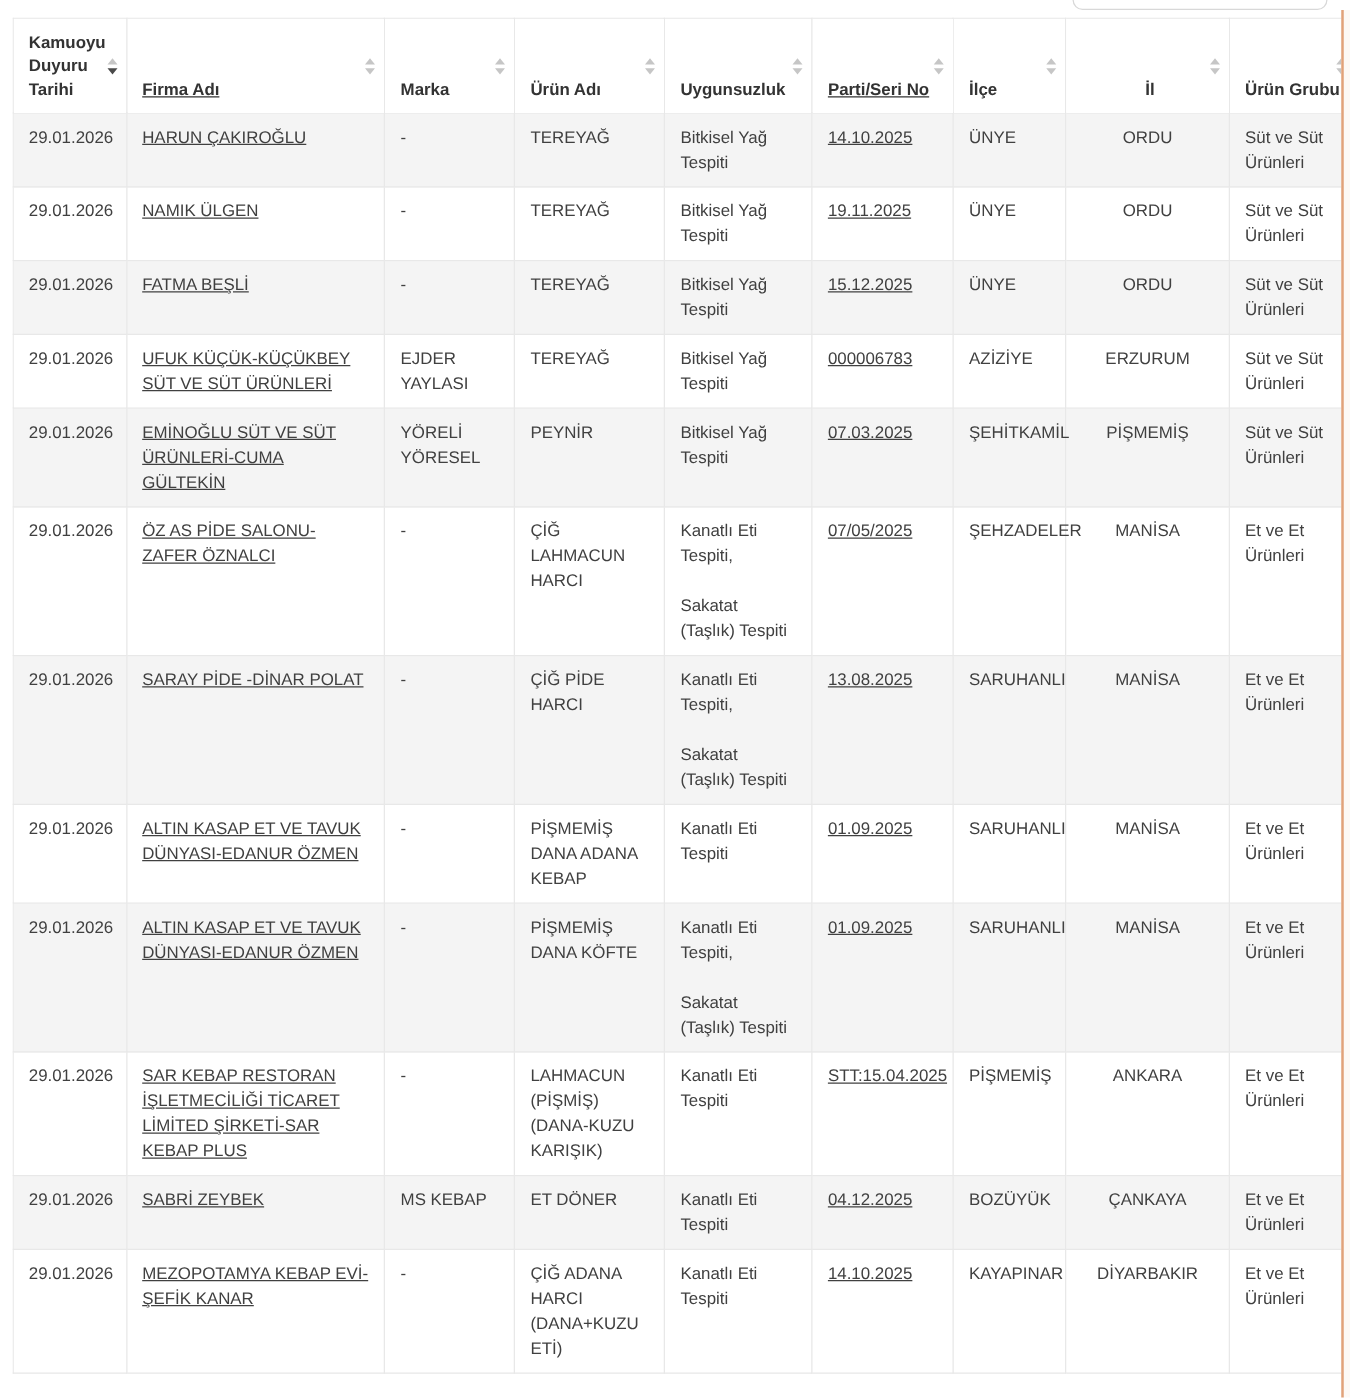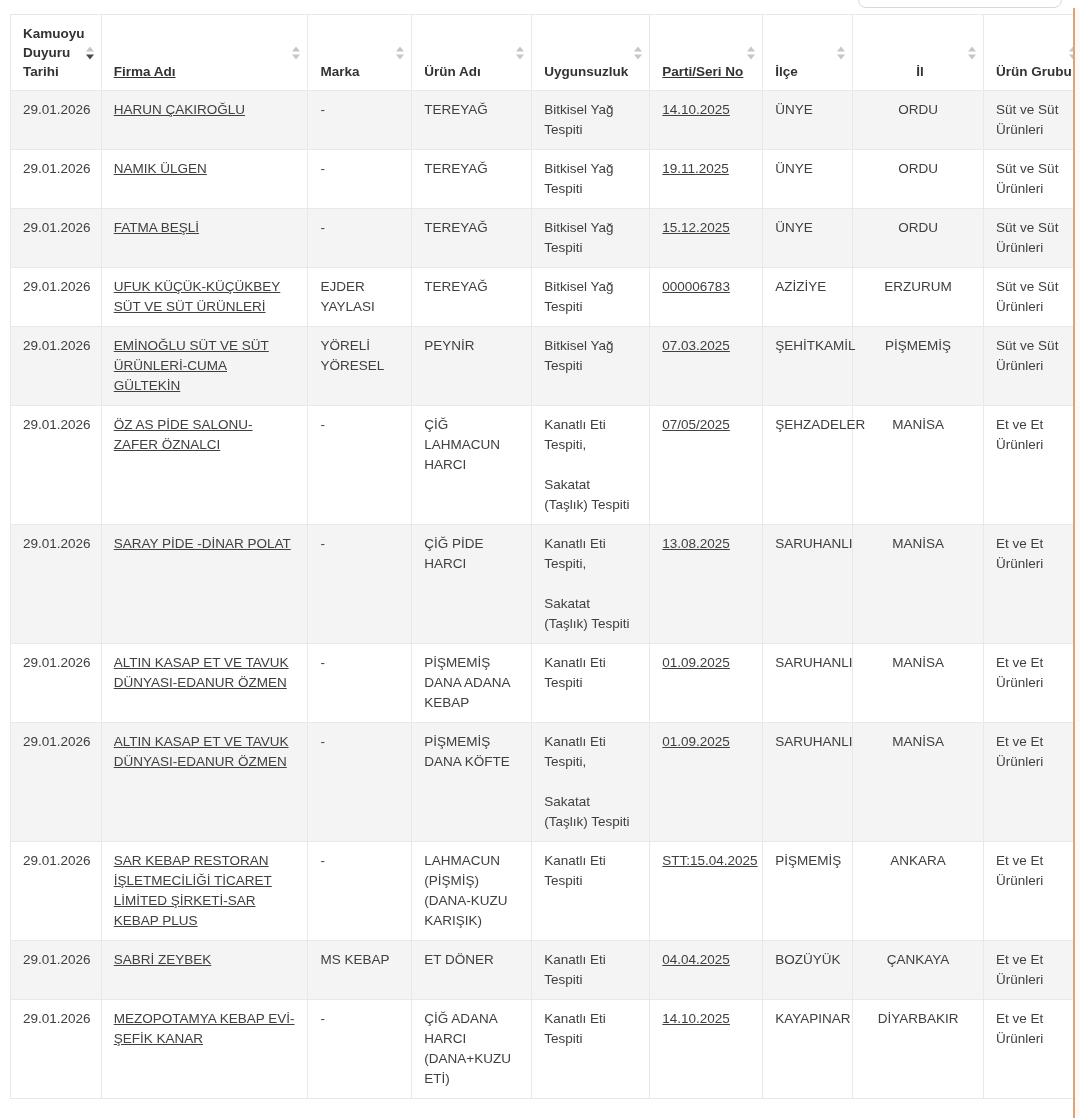--- a/index.html
+++ b/index.html
@@ -245,21 +245,21 @@
           <td>PİŞMEMİŞ</td>
           <td>ANKARA</td>
           <td>Et ve Et Ürünleri</td>
         </tr>
         <tr class="alt">
           <td>29.01.2026</td>
           <td>SABRİ ZEYBEK</td>
           <td>MS KEBAP</td>
           <td>ET DÖNER</td>
           <td class="pre">Kanatlı Eti Tespiti</td>
-          <td>04.04.2025</td>
+          <td>04.12.2025</td>
           <td>BOZÜYÜK</td>
           <td>ÇANKAYA</td>
           <td>Et ve Et Ürünleri</td>
         </tr>
         <tr>
           <td>29.01.2026</td>
           <td>MEZOPOTAMYA KEBAP EVİ-ŞEFİK KANAR</td>
           <td>-</td>
           <td>ÇİĞ ADANA HARCI (DANA+KUZU ETİ)</td>
           <td class="pre">Kanatlı Eti Tespiti</td>

